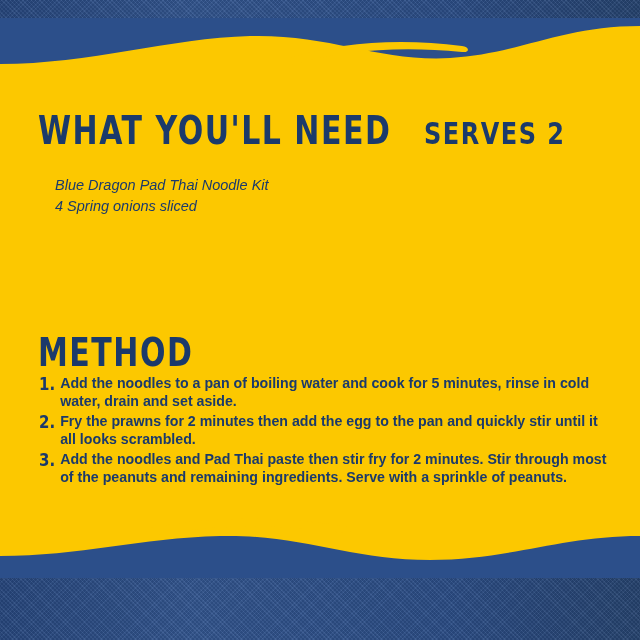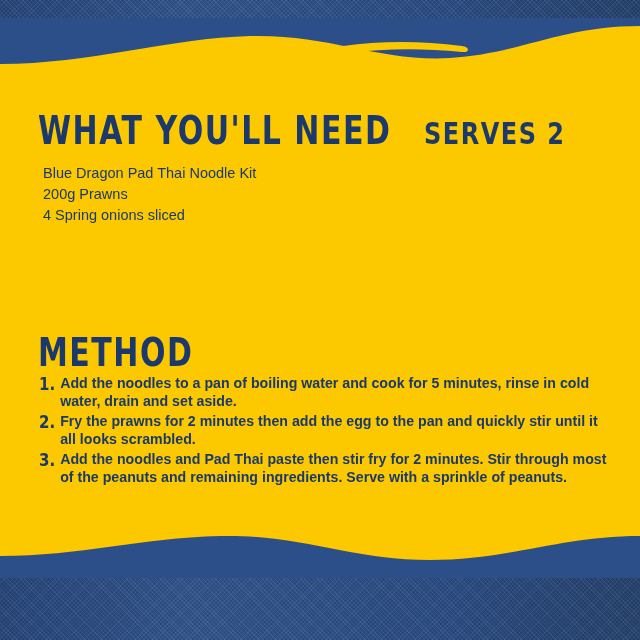--- a/index.html
+++ b/index.html
@@ -98,22 +98,23 @@
     font-size: 30px;
     letter-spacing: 1.5px;
   }
 
   #ingredients {
     position: absolute;
     left: 39px;
     top: 159px;
     width: 420px;
     list-style: none;
-    margin: 4px;
+    margin: 16px;
     padding: 0;
+    font-style: italic;
   }
   #ingredients li {
     color: #1b3a6b;
     font-size: 14.5px;
     line-height: 21px;
     font-family: "Liberation Sans", sans-serif;
   }
 
   #steps {
     position: absolute;
@@ -164,21 +165,20 @@
       </svg>
     </div>
   </div>
 
   <div class="content">
     <div class="heading" id="title-need">WHAT YOU'LL NEED</div>
     <div class="heading" id="serves">SERVES 2</div>
 
     <ul id="ingredients">
       <li>Blue Dragon Pad Thai Noodle Kit</li>
-      <li>200g Prawns</li>
       <li>4 Spring onions sliced</li>
     </ul>
 
     <div class="heading" id="title-method">METHOD</div>
 
     <div id="steps">
       <div class="step">
         <span class="step-num">1.</span>
         <span class="step-text">Add the noodles to a pan of boiling water and cook for 5 minutes, rinse in cold water, drain and set aside.</span>
       </div>

